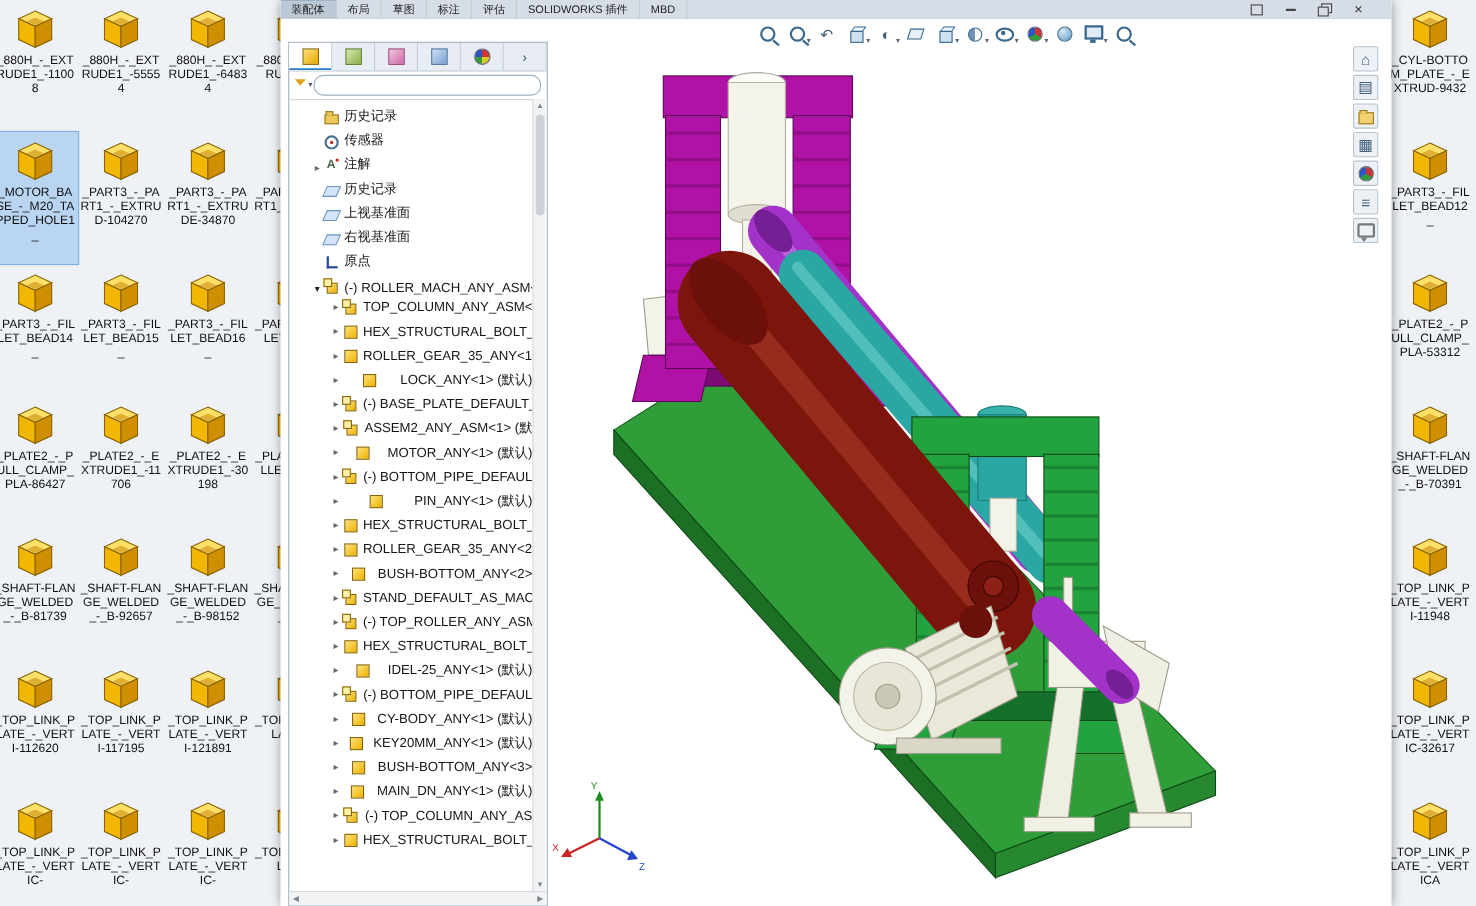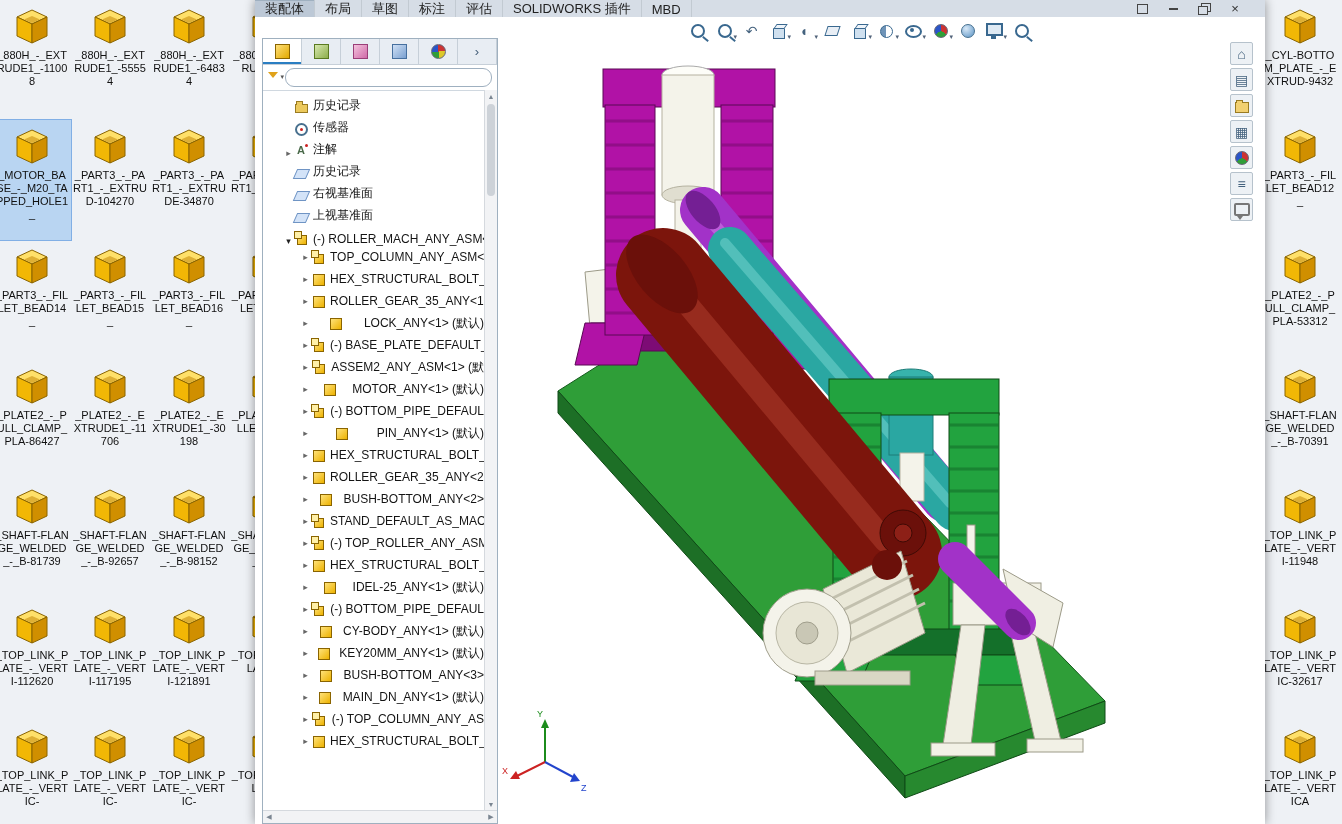--- a/index.html
+++ b/index.html
@@ -10,21 +10,21 @@
   .dcell{height:120px;display:flex;flex-direction:column;align-items:center;padding-top:7px;box-sizing:border-box;}
   .dcell.selected{background:rgba(51,140,235,.28);outline:1px solid rgba(40,120,215,.55);}
   .dicon{width:42px;height:40px;display:flex;align-items:center;justify-content:center;}
   .dlabel{font-size:11px;line-height:13px;text-align:center;word-break:break-all;color:#101010;max-width:74px;margin-top:2px;}
 
   
   .sw-window{position:absolute;left:255px;top:0;width:1010px;height:824px;background:#fff;z-index:5;
              box-shadow:0 0 10px rgba(0,0,0,.4);overflow:hidden;}
   .tabbar{position:relative;height:17px;background:#d6dde6;border-bottom:1px solid #b7c1cc;display:flex;align-items:stretch;}
   .tabs{display:flex;}
-  .tab{padding:1px 10px 0 10px;font-size:13px;color:#222;border-right:1px solid #c2cad2;white-space:nowrap;display:flex;align-items:center;}
+  .tab{padding:1px 10px 0 10px;font-size:10px;color:#222;border-right:1px solid #c2cad2;white-space:nowrap;display:flex;align-items:center;}
   .tab.active{background:#bcc8d6;box-shadow:inset 0 1px 0 #9fb0c0;}
   .wc{position:absolute;right:20px;top:1px;display:flex;gap:11px;}
   .wcbtn{width:20px;height:15px;display:flex;align-items:center;justify-content:center;position:relative;color:#333;}
   .wc-min::before{content:"";width:9px;height:2px;background:#444;}
   .wc-box::before{content:"";width:9px;height:8px;border:1px solid #444;}
   .wc-restore::before{content:"";position:absolute;width:8px;height:7px;border:1px solid #444;left:7px;top:2px;background:#d6dde6;}
   .wc-restore::after{content:"";position:absolute;width:8px;height:7px;border:1px solid #444;left:4px;top:5px;background:#d6dde6;}
   .wc-close{font-size:13px;line-height:1;}
 
   
@@ -819,29 +819,34 @@
 
           <div class="tree-row ind1">
             <span class="tarrow"></span>
             <span class="ticon plane"></span>
             <span class="tlabel">历史记录</span>
           </div>
 
           <div class="tree-row ind1">
             <span class="tarrow"></span>
             <span class="ticon plane"></span>
-            <span class="tlabel">右视基准面</span>
+            <span class="tlabel">上视基准面</span>
           </div>
 
           <div class="tree-row ind1">
             <span class="tarrow"></span>
             <span class="ticon plane"></span>
-            <span class="tlabel">上视基准面</span>
-          </div>
-
+            <span class="tlabel">右视基准面</span>
+          </div>
+
+          <div class="tree-row ind1">
+            <span class="tarrow"></span>
+            <span class="ticon origin"></span>
+            <span class="tlabel">原点</span>
+          </div>
 
           <div class="tree-row ind1">
             <span class="tarrow d"></span>
             <span class="ticon asm"></span>
             <span class="tlabel">(-) ROLLER_MACH_ANY_ASM&lt;</span>
           </div>
 
           <div class="tree-row ind2">
             <span class="tarrow r"></span>
             <span class="ticon asm"></span>

